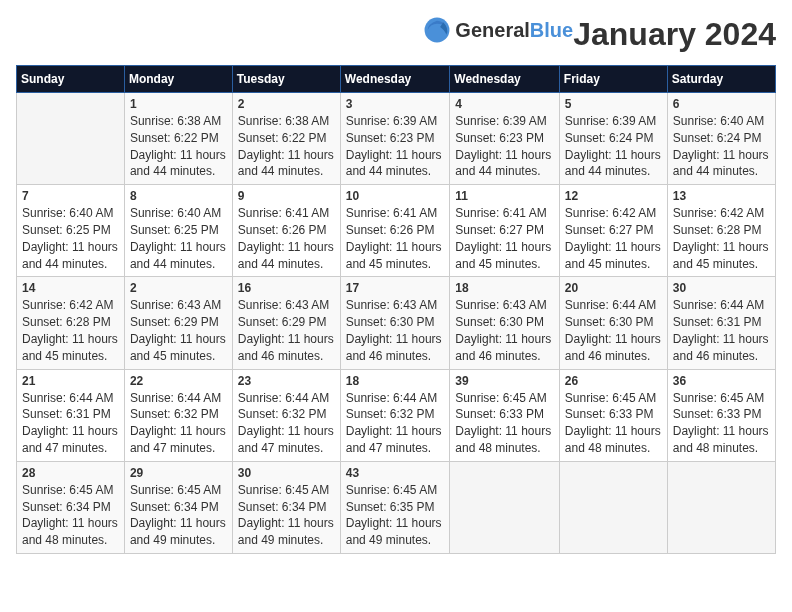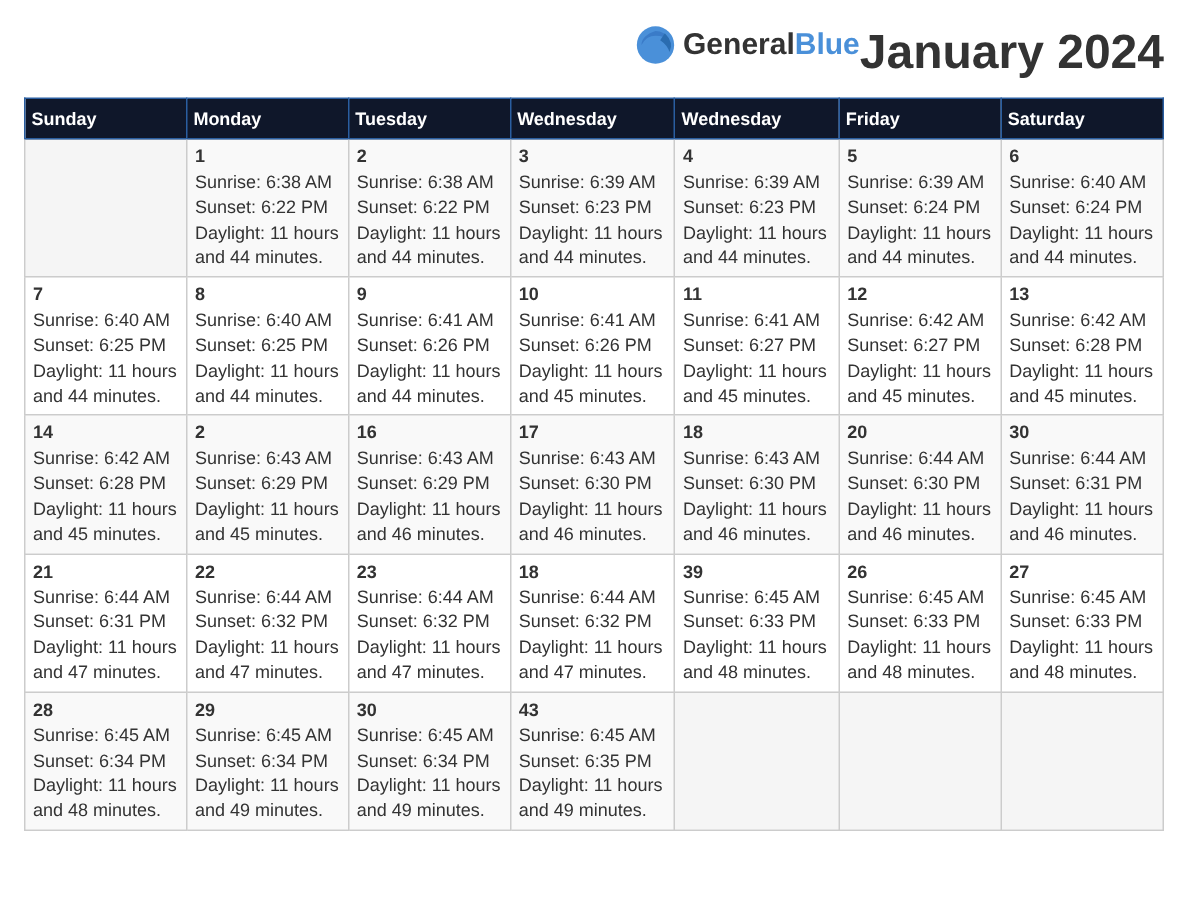--- a/index.html
+++ b/index.html
@@ -219,21 +219,21 @@
         </td>
         <td>
           <span class="day-number">39</span>
           <div class="day-info">Sunrise: 6:45 AM<br>Sunset: 6:33 PM<br>Daylight: 11 hours and 48 minutes.</div>
         </td>
         <td>
           <span class="day-number">26</span>
           <div class="day-info">Sunrise: 6:45 AM<br>Sunset: 6:33 PM<br>Daylight: 11 hours and 48 minutes.</div>
         </td>
         <td>
-          <span class="day-number">27</span>
+          <span class="day-number">36</span>
           <div class="day-info">Sunrise: 6:45 AM<br>Sunset: 6:33 PM<br>Daylight: 11 hours and 48 minutes.</div>
         </td>
       </tr>
       <tr>
         <td>
           <span class="day-number">28</span>
           <div class="day-info">Sunrise: 6:45 AM<br>Sunset: 6:34 PM<br>Daylight: 11 hours and 48 minutes.</div>
         </td>
         <td>
           <span class="day-number">29</span>

